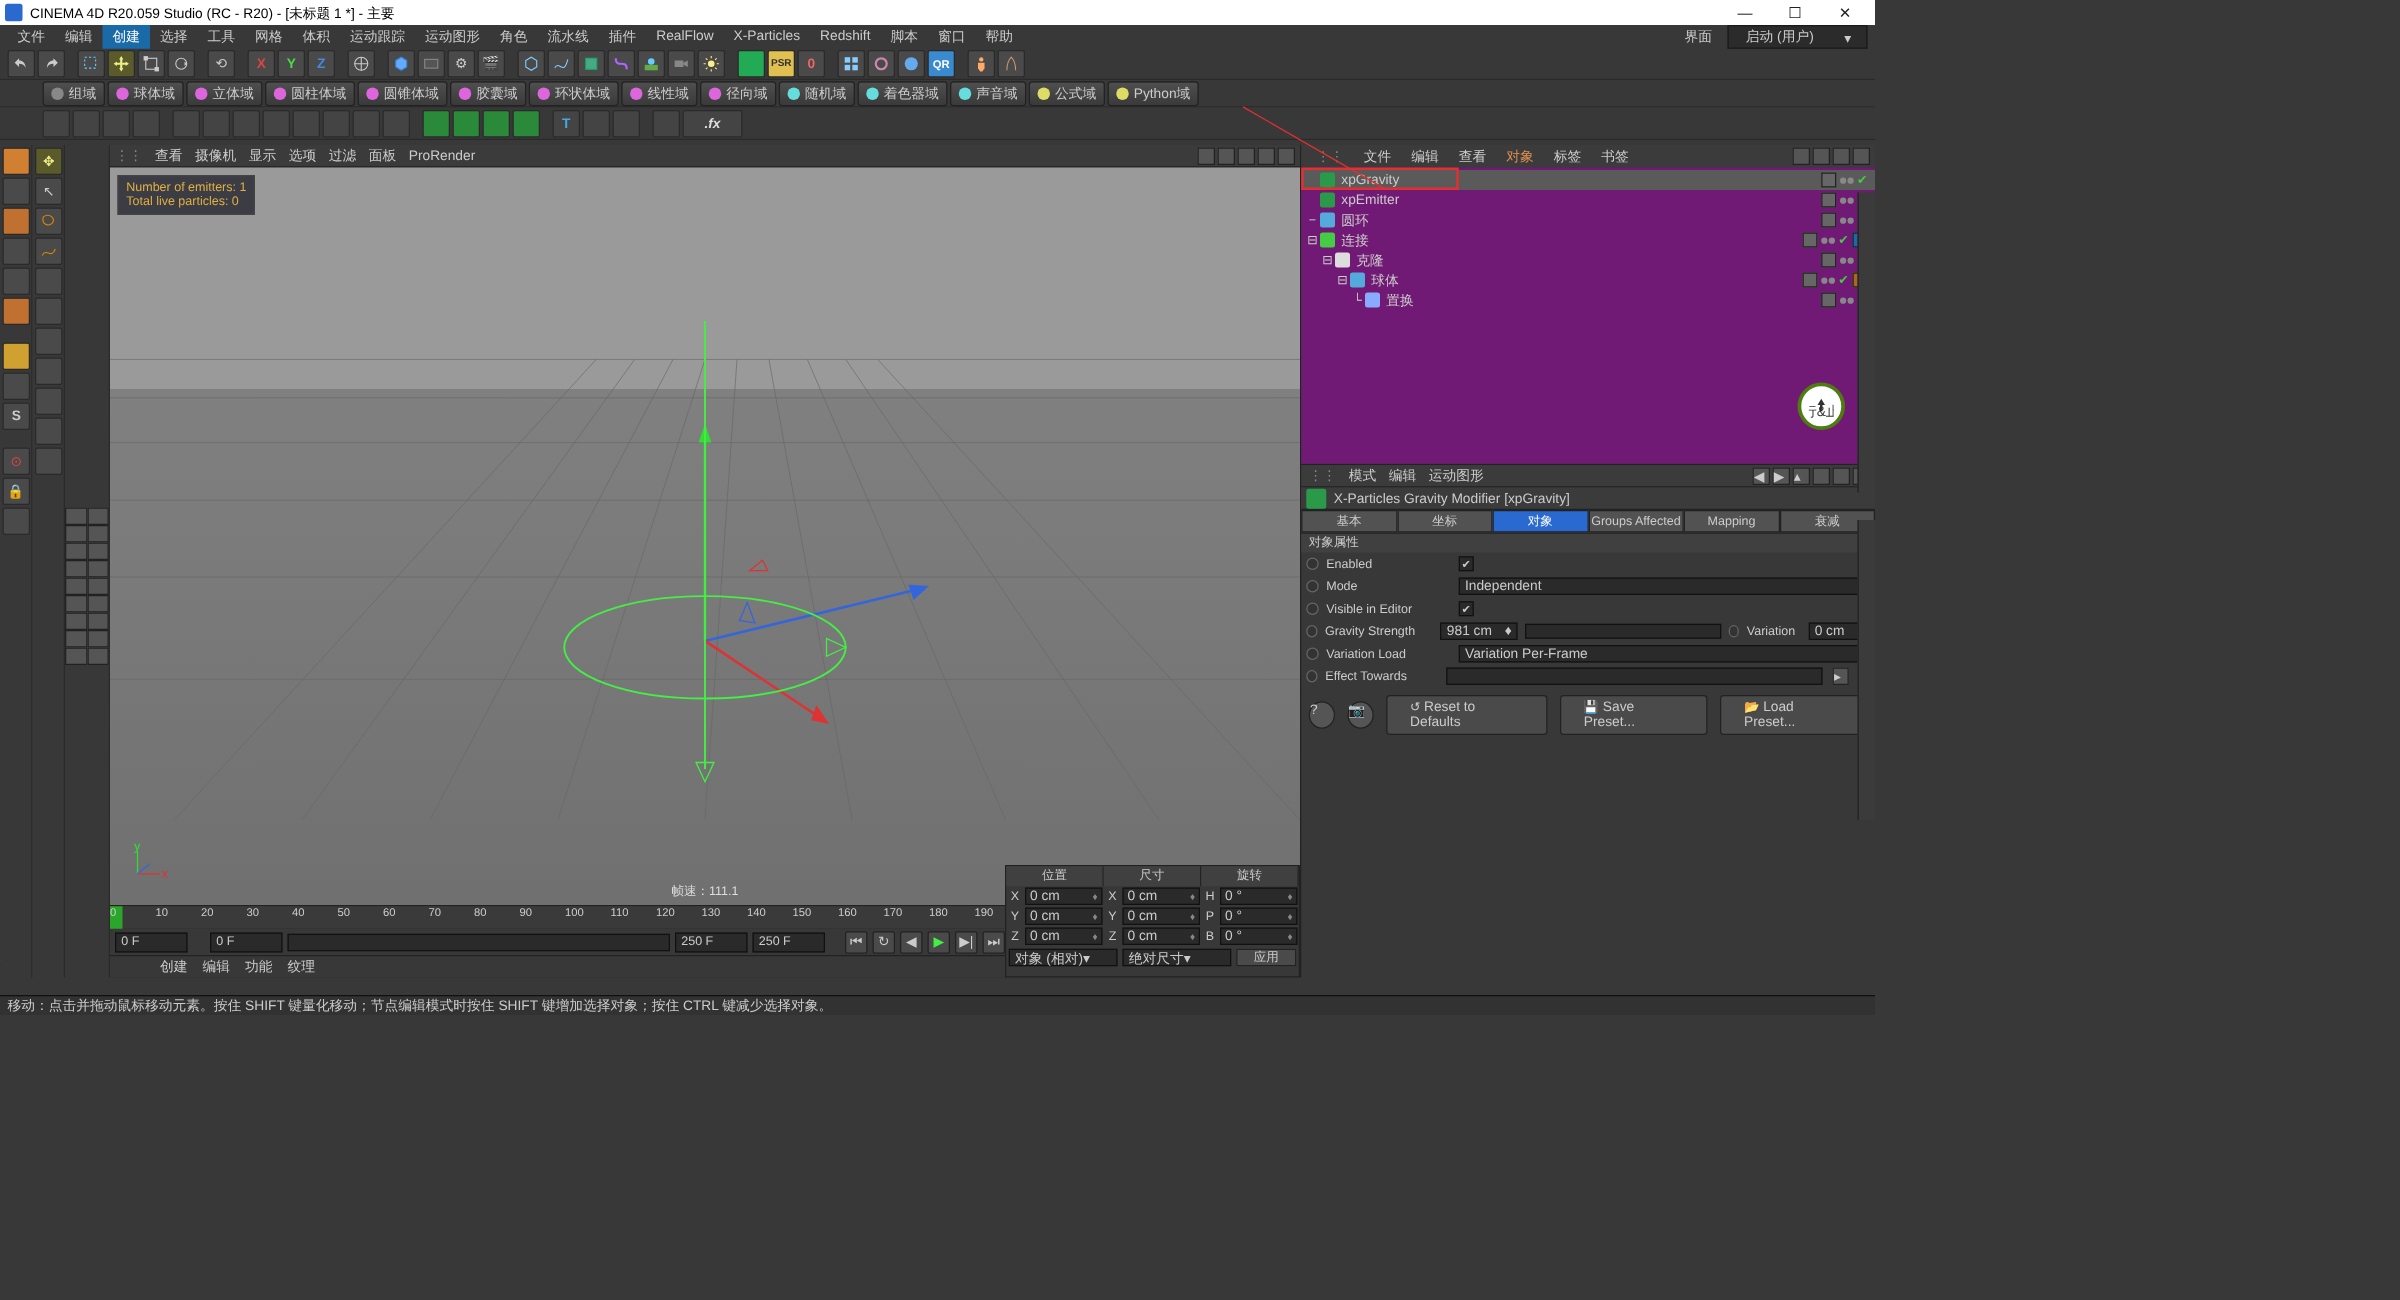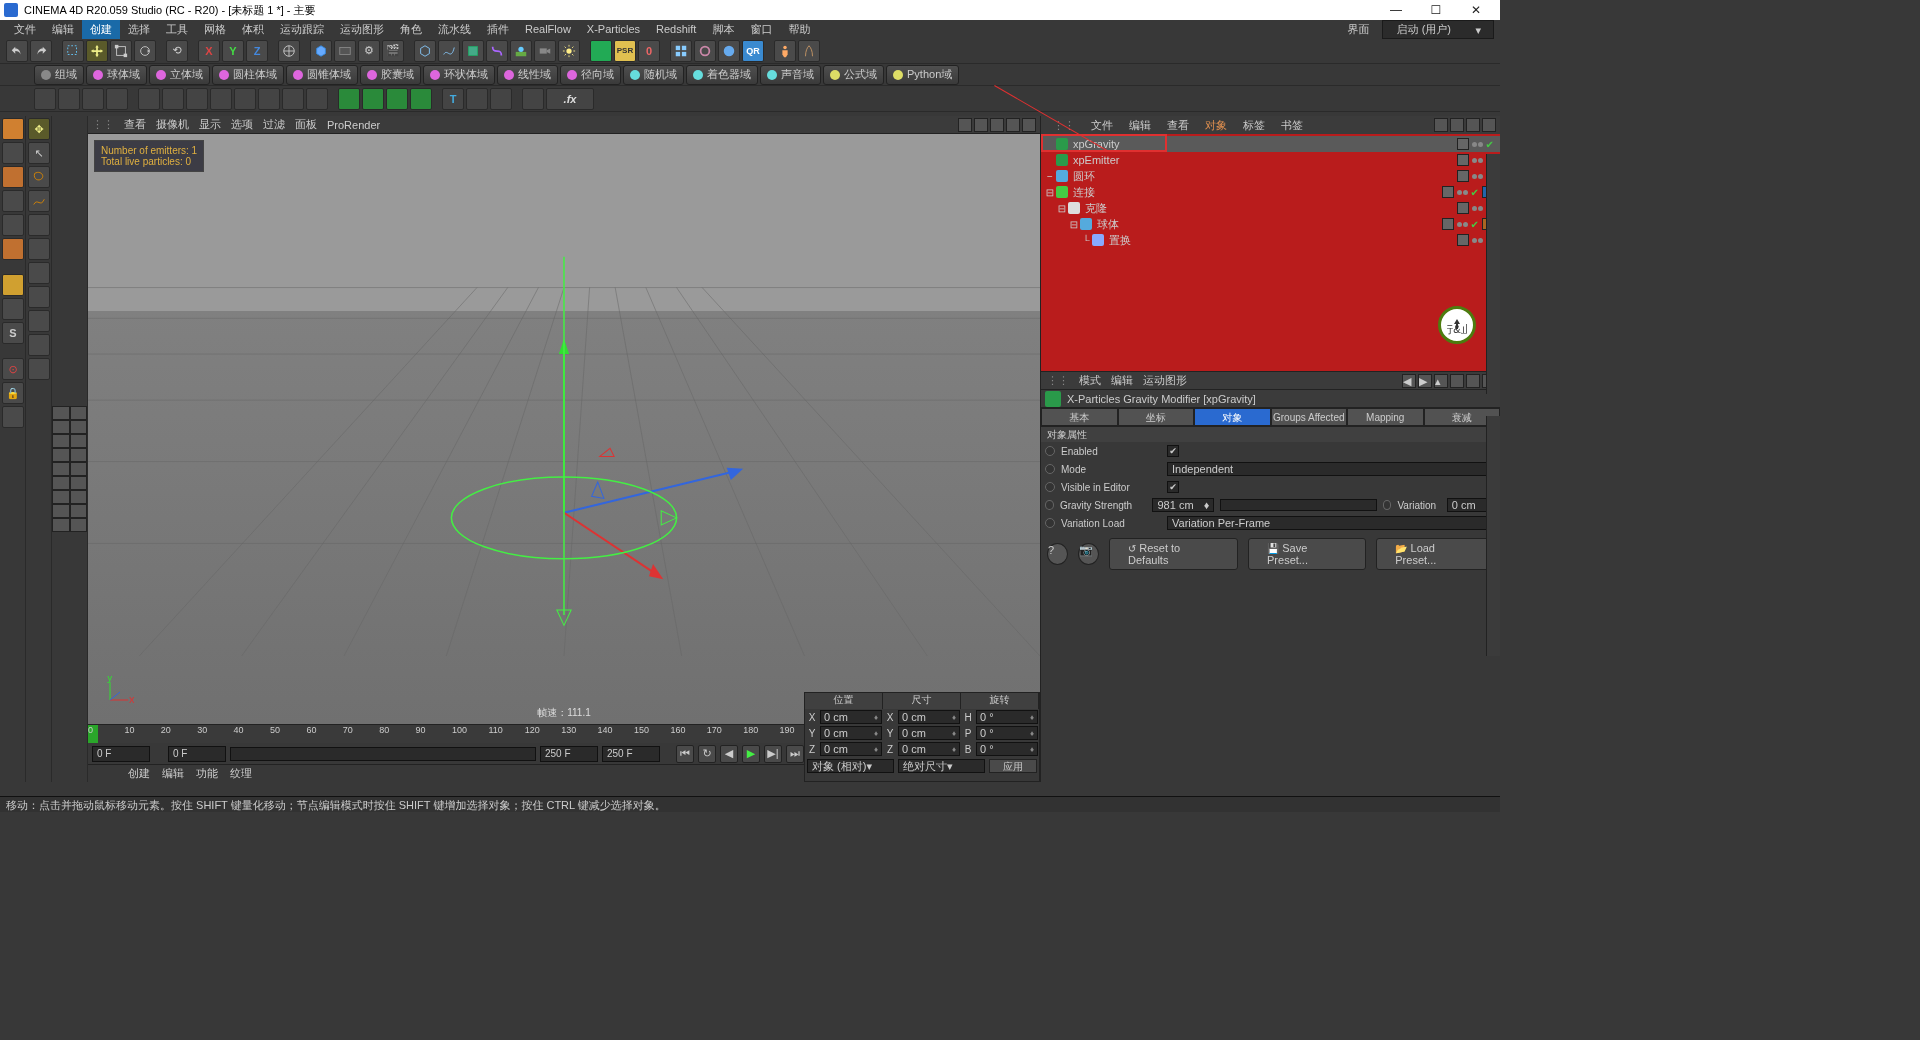--- a/index.html
+++ b/index.html
@@ -92,21 +92,21 @@
 
 #right { width: 460px; background: #383838; display: flex; flex-direction: column; border-left: 1px solid #222; position: relative; }
 
 
 #objmgr { height: 256px; display: flex; flex-direction: column; border-bottom: 1px solid #222; position: relative; }
 #objmgr .tabs { height: 18px; display: flex; align-items: center; gap: 4px; padding-left: 6px; background: #3b3b3b; }
 #objmgr .tabs span { padding: 2px 6px; cursor: default; }
 #objmgr .tabs span.act { color: #e09050; }
 #objmgr .tabs .tools { margin-left: auto; display: flex; gap: 2px; padding-right: 4px; }
 #objmgr .tabs .tools .b { width: 14px; height: 14px; background: #555; border: 1px solid #222; }
-#objmgr .tree { flex: 1; background: #b91c1c; overflow: auto; padding: 2px 0; position: relative; }
+#objmgr .tree { flex: 1; background: #701a75; overflow: auto; padding: 2px 0; position: relative; }
 .node { display: flex; align-items: center; height: 16px; padding-left: 4px; }
 .node .tw { width: 10px; text-align: center; color: #ccc; font-size: 10px; }
 .node .ic { width: 14px; height: 14px; margin-right: 4px; display: inline-flex; align-items: center; justify-content: center; }
 .node .nm { flex: 0 0 auto; font-size: 11px; margin-right: auto; }
 .node.sel { background: #5a5a5a; }
 .tagbox { width: 12px; height: 12px; background: #666; border: 1px solid #222; }
 .dotpair { display: inline-flex; gap: 1px; align-items: center; }
 .dotpair .d { width: 5px; height: 5px; border-radius: 50%; }
 
 
@@ -906,20 +906,27 @@
           </div>
         </div>
       <div class="prop">
           <div class="r"></div>
           <div class="lab">Variation Load</div>
           <div class="dd">
             <span>Variation Per-Frame</span>
             <span>▾</span>
           </div>
         </div>
+      <div class="prop">
+          <div class="r"></div>
+          <div class="lab">Effect Towards</div>
+          <div class="link"></div>
+          <div style="width:14px;height:14px;background:#555;border:1px solid #222;margin-left:2px">▸</div>
+          <div style="width:14px;height:14px;background:#555;border:1px solid #222;border-radius:50%;margin-left:2px">✖</div>
+        </div>
 
       <div class="btnrow">
         <div class="circlebtn">?</div>
         <div class="circlebtn">📷</div>
         <div class="pillbtn">↺ <span>Reset to Defaults</span></div>
         <div class="pillbtn">💾 <span>Save Preset...</span></div>
         <div class="pillbtn">📂 <span>Load Preset...</span></div>
       </div>
     </div>
 

